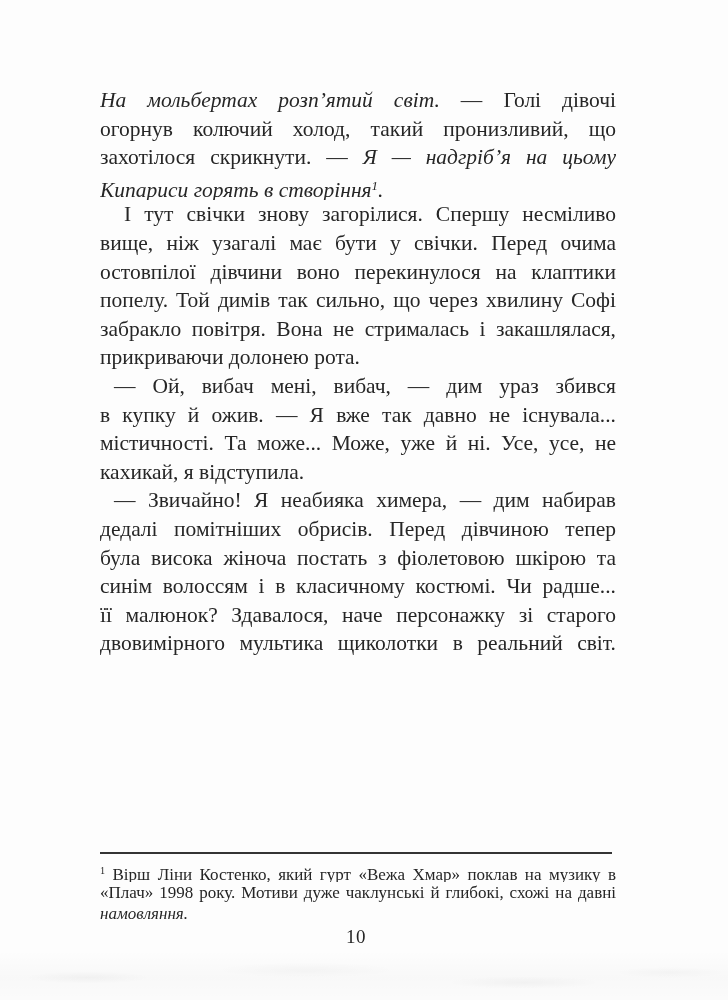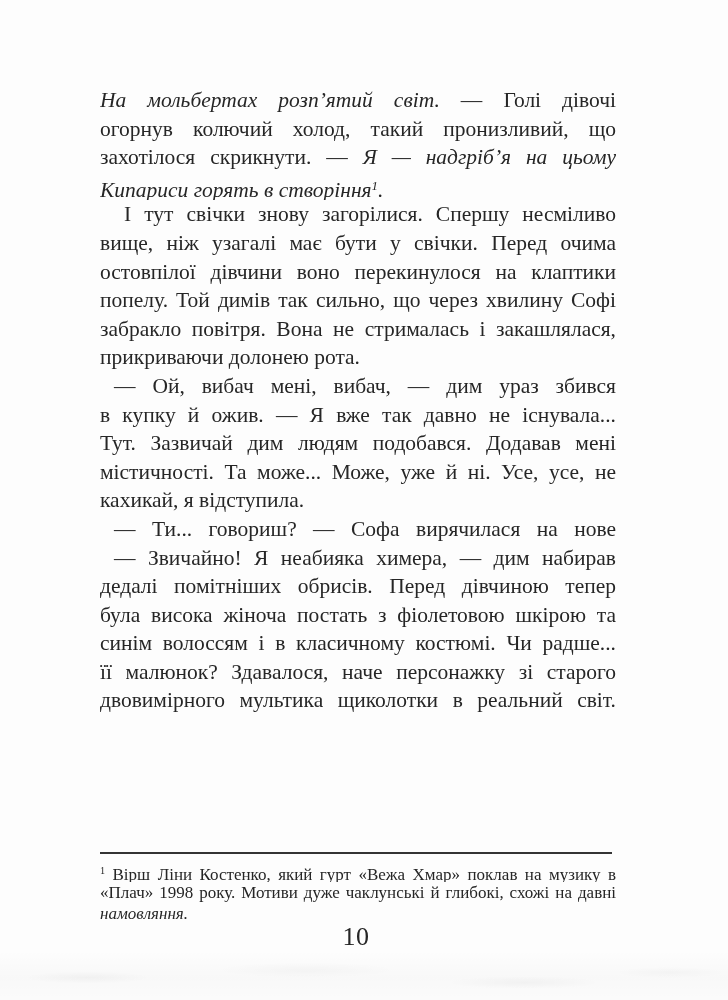--- a/index.html
+++ b/index.html
@@ -61,21 +61,21 @@
     text-align: justify;
     text-align-last: justify;
   }
   .fline.nojust { text-align-last: left; font-style: italic; }
   .page-number {
     position: absolute;
     left: 100px;
     top: 925px;
     width: 512px;
     text-align: center;
-    font-size: 26px;
+    font-size: 19px;
     line-height: 24px;
     letter-spacing: 0.5px;
   }
   .bottom-edge {
     position: absolute;
     left: 0;
     top: 950px;
     width: 728px;
     height: 50px;
     background:
@@ -96,24 +96,22 @@
       <div class="line"><span>захотілося скрикнути. — </span><span class="it">Я — надгріб’я на цьому цвинтарі.</span></div>
       <div class="line nojust"><span class="it">Кипариси горять в створіння</span><span class="it sup">1</span><span class="it">.</span></div>
       <div class="line" style="text-indent: 24px;"><span>І тут свічки знову загорілися. Спершу несміливо</span></div>
       <div class="line"><span>вище, ніж узагалі має бути у свічки. Перед очима</span></div>
       <div class="line"><span>остовпілої дівчини воно перекинулося на клаптики</span></div>
       <div class="line"><span>попелу. Той димів так сильно, що через хвилину Софі</span></div>
       <div class="line"><span>забракло повітря. Вона не стрималась і закашлялася,</span></div>
       <div class="line nojust"><span>прикриваючи долонею рота.</span></div>
       <div class="line" style="text-indent: 14px;"><span>— Ой, вибач мені, вибач, — дим ураз збився</span></div>
       <div class="line"><span>в купку й ожив. — Я вже так давно не існувала...</span></div>
-      <div class="line"><span>Тут. Зазвичай дим людям подобався. Додавав мені</span></div>
       <div class="line"><span>містичності. Та може... Може, уже й ні. Усе, усе, не</span></div>
       <div class="line nojust"><span>кахикай, я відступила.</span></div>
-      <div class="line" style="text-indent: 14px;"><span>— Ти... говориш? — Софа вирячилася на нове</span></div>
       <div class="line" style="text-indent: 14px;"><span>— Звичайно! Я неабияка химера, — дим набирав</span></div>
       <div class="line"><span>дедалі помітніших обрисів. Перед дівчиною тепер</span></div>
       <div class="line"><span>була висока жіноча постать з фіолетовою шкірою та</span></div>
       <div class="line"><span>синім волоссям і в класичному костюмі. Чи радше...</span></div>
       <div class="line"><span>її малюнок? Здавалося, наче персонажку зі старого</span></div>
       <div class="line"><span>двовимірного мультика щиколотки в реальний світ.</span></div>
     </div>
   <div class="footnote-rule"></div>
   <div class="footnote" id="footnote-lines">
       <div class="fline"><span class="sup">1</span><span> Вірш Ліни Костенко, який гурт «Вежа Хмар» поклав на музику в альбомі</span></div>

